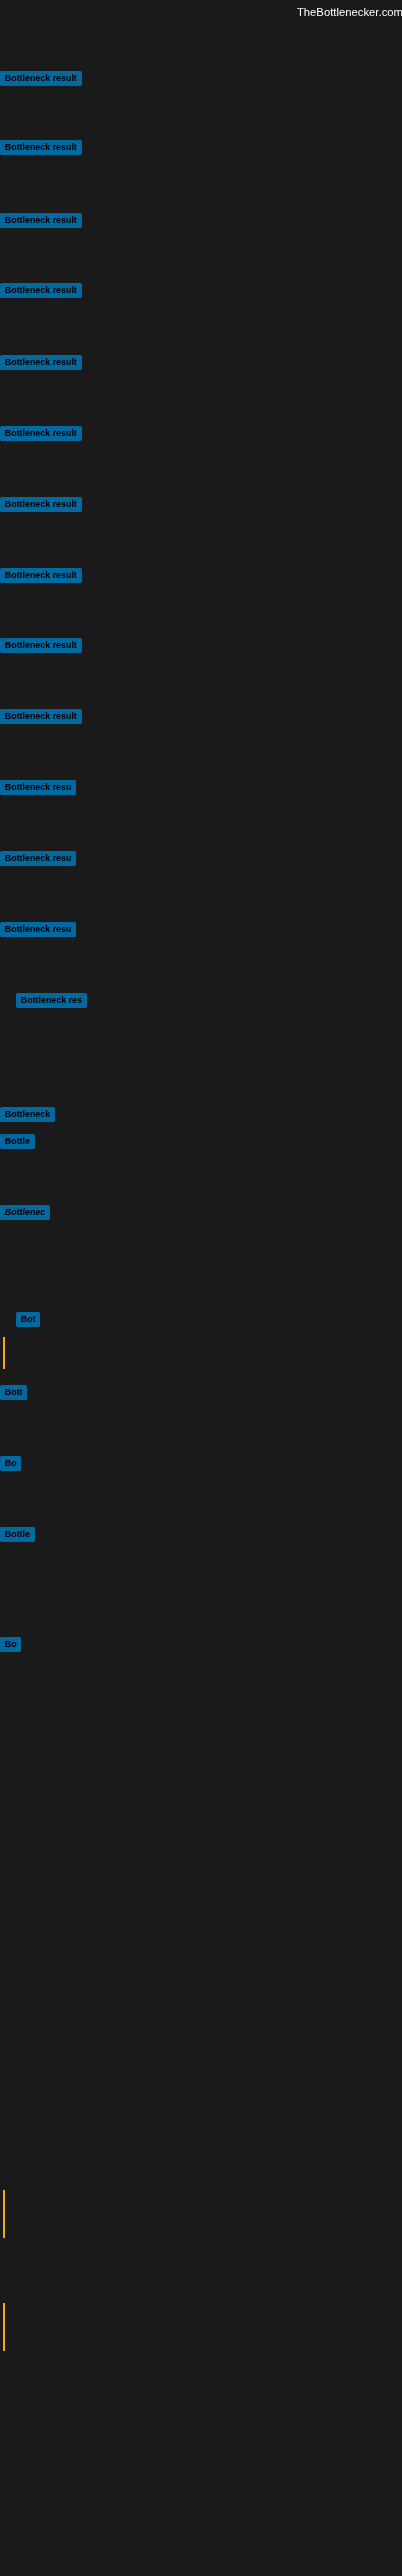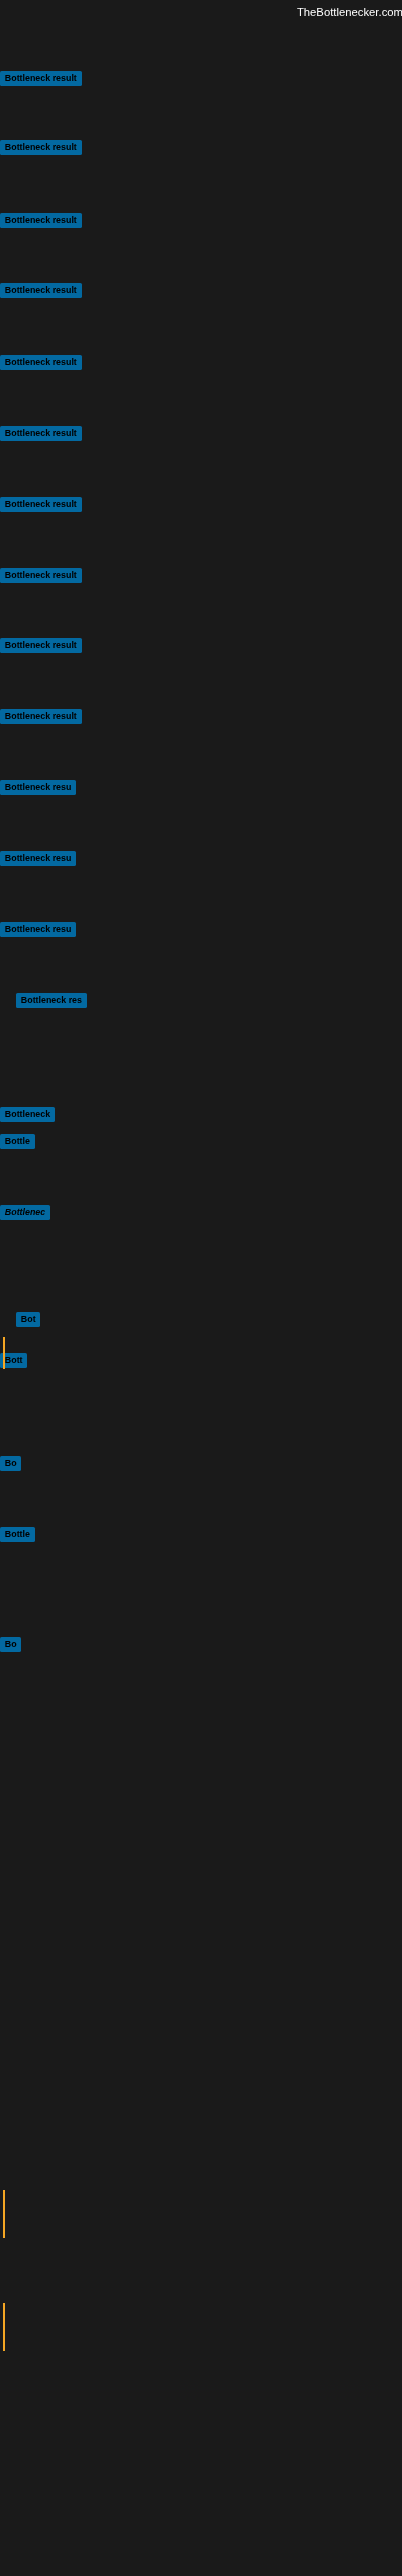--- a/index.html
+++ b/index.html
@@ -57,21 +57,21 @@
     <div style="position: absolute; top: 613px; left: 0px;"><span class="bottleneck-badge" style="max-width: 116px;">Bottleneck result</span></div>
     <div style="position: absolute; top: 684px; left: 0px;"><span class="bottleneck-badge" style="max-width: 115px;">Bottleneck result</span></div>
     <div style="position: absolute; top: 755px; left: 0px;"><span class="bottleneck-badge" style="max-width: 105px;">Bottleneck resu</span></div>
     <div style="position: absolute; top: 826px; left: 0px;"><span class="bottleneck-badge" style="max-width: 103px;">Bottleneck resu</span></div>
     <div style="position: absolute; top: 897px; left: 0px;"><span class="bottleneck-badge" style="max-width: 101px;">Bottleneck resu</span></div>
     <div style="position: absolute; top: 968px; left: 16px;"><span class="bottleneck-badge" style="max-width: 95px;">Bottleneck res</span></div>
     <div style="position: absolute; top: 1038px; left: 0px; margin-top: 44px;"><span class="bottleneck-badge" style="max-width: 72px;">Bottleneck</span></div>
     <div style="position: absolute; top: 1109px; left: 0px;"><span class="bottleneck-badge" style="max-width: 44px;">Bottle</span></div>
     <div style="position: absolute; top: 1180px; left: 0px;"><span class="bottleneck-badge" style="max-width: 64px; font-style: italic;">Bottlenec</span></div>
     <div style="position: absolute; top: 1251px; left: 16px; margin-top: 36px;"><span class="bottleneck-badge" style="max-width: 28px;">Bot</span></div>
-    <div style="position: absolute; top: 1328px; left: 0px; text-decoration: underline;"><span class="bottleneck-badge" style="max-width: 32px;">Bott</span></div>
+    <div style="position: absolute; top: 1360px; left: 0px; text-decoration: underline;"><span class="bottleneck-badge" style="max-width: 32px;">Bott</span></div>
     <div style="position: absolute; top: 1431px; left: 0px;"><span class="bottleneck-badge" style="max-width: 22.5px;">Bo</span></div>
     <div style="position: absolute; top: 1502px; left: 0px;"><span class="bottleneck-badge" style="max-width: 44px;">Bottle</span></div>
     <div style="position: absolute; top: 1612px; left: 0px;"><span class="bottleneck-badge" style="max-width: 22.5px;">Bo</span></div>
     <div class="vertical-line" style="position: absolute; top: 1312px; left: 3.2px; width: 1.6px; height: 32px; background-color: rgb(245, 166, 35);"></div>
     <div class="vertical-line" style="position: absolute; top: 2165px; left: 3.2px; width: 1.6px; height: 48px; background-color: rgb(245, 166, 35);"></div>
     <div class="vertical-line" style="position: absolute; top: 2278px; left: 3.2px; width: 1.6px; height: 48px; background-color: rgb(245, 166, 35);"></div>
   </div>
 
 
 </body></html>

